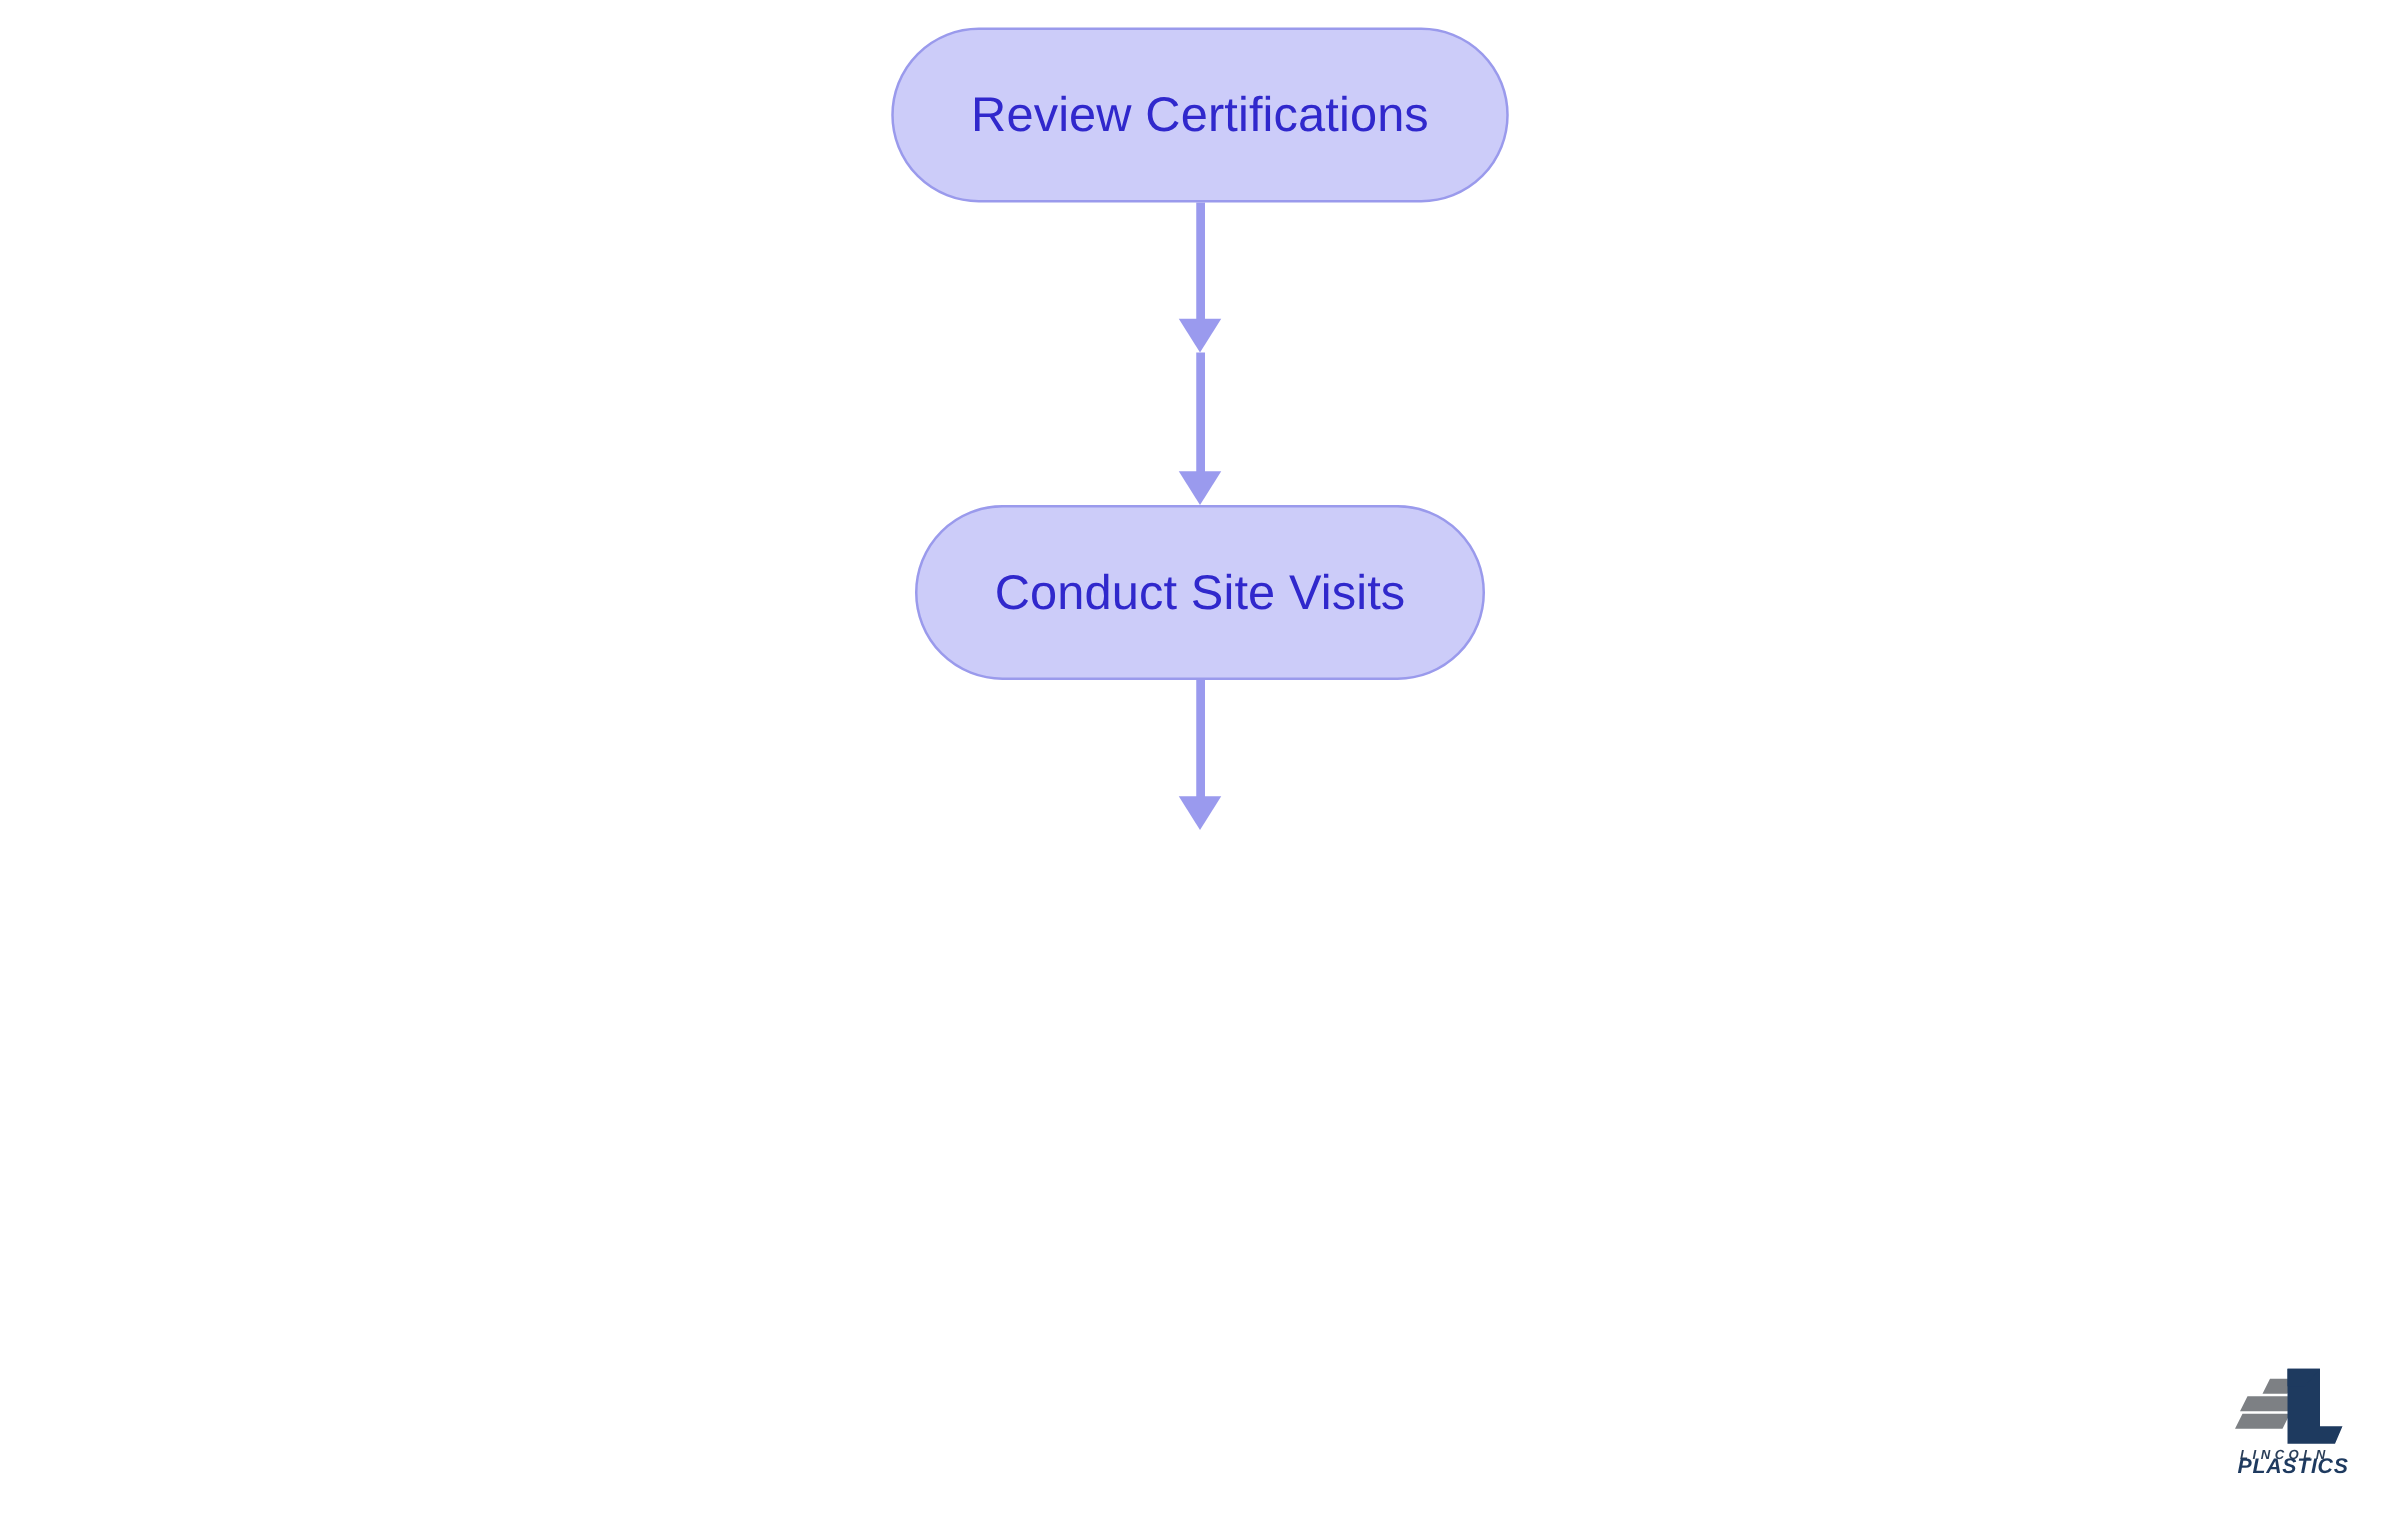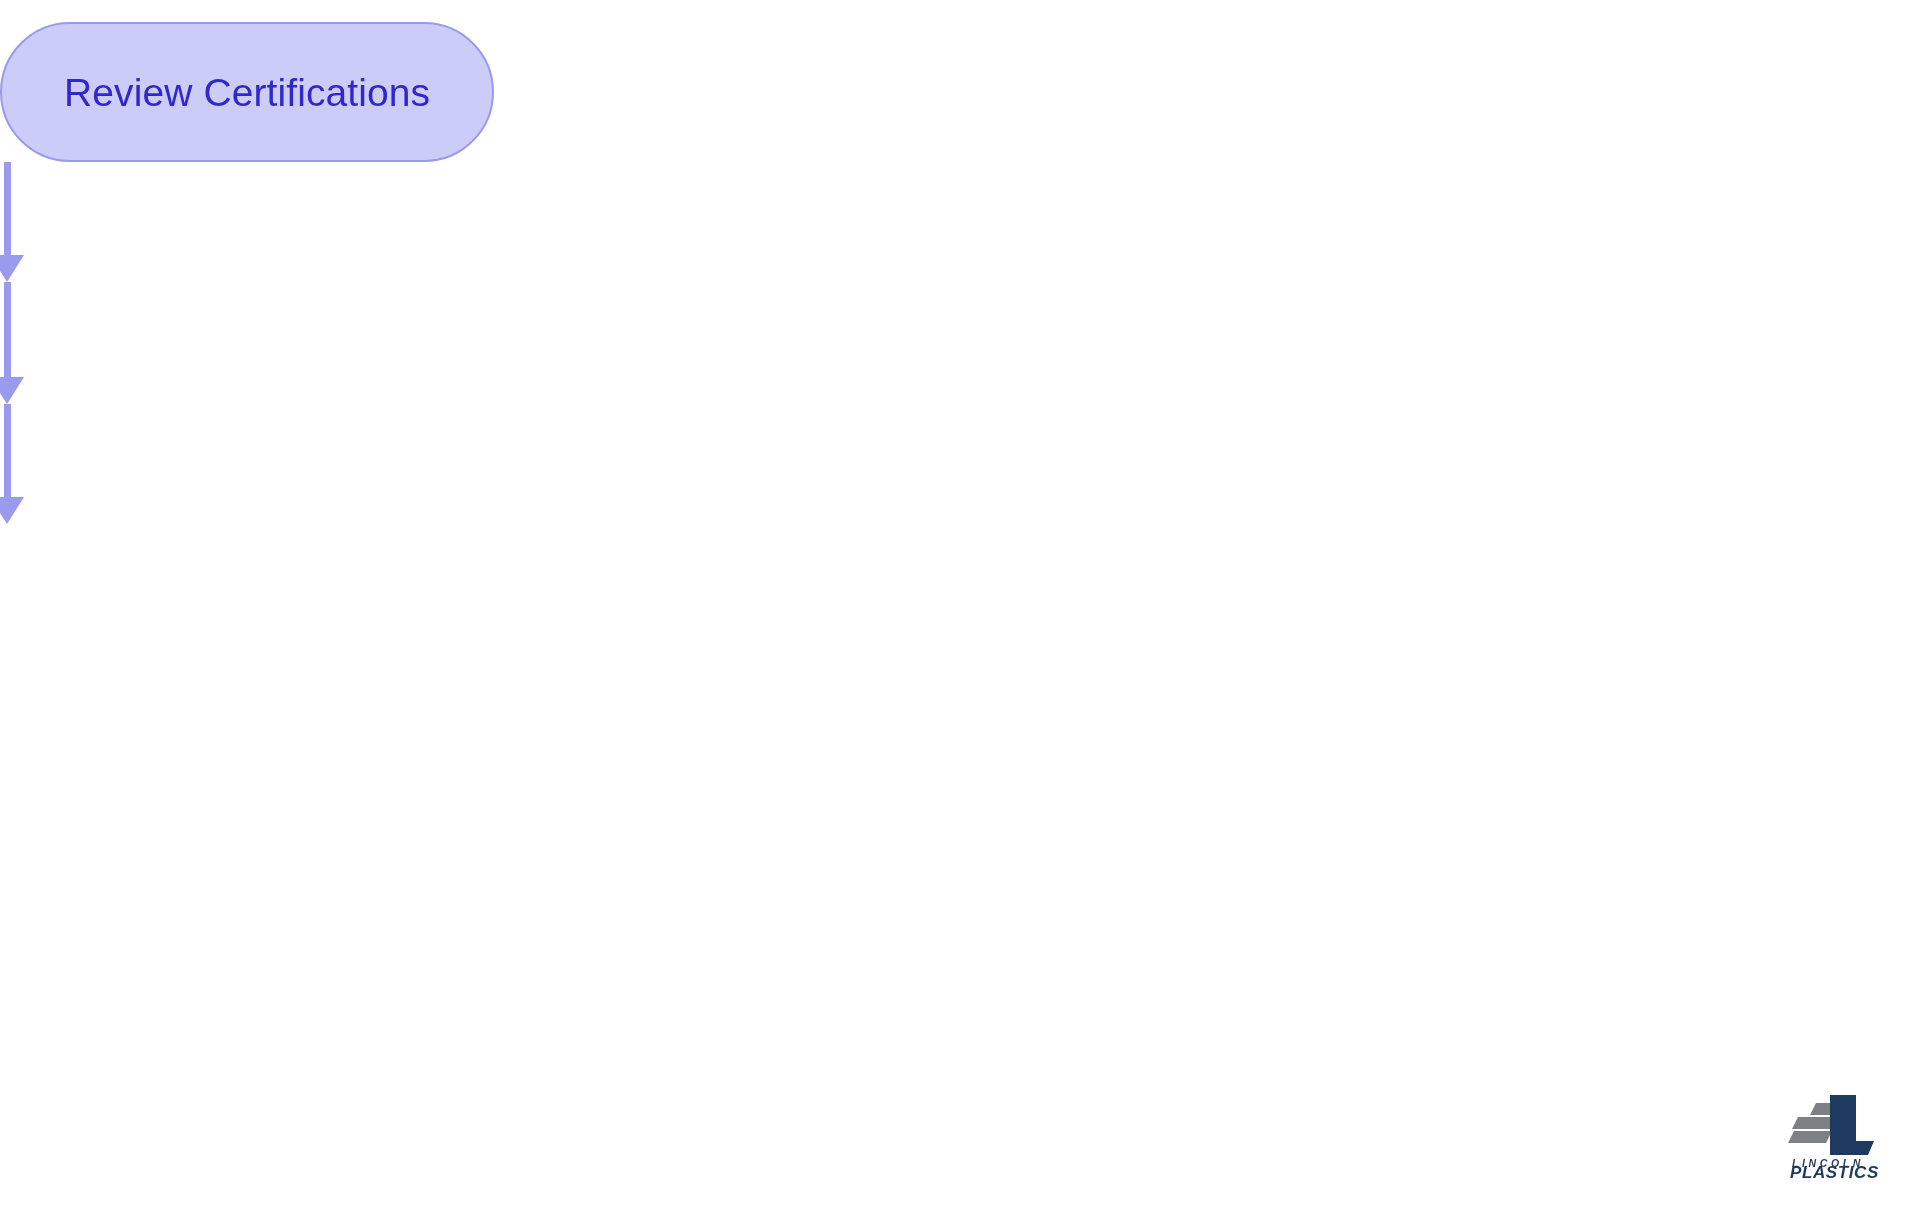--- a/index.html
+++ b/index.html
@@ -25,21 +25,21 @@
 
   
   .flow-stack {
     position: absolute;
     left: 0;
     top: 0;
     width: 1920px;
     height: 1090px;
     display: flex;
     flex-direction: column;
-    align-items: flex-start;
+    align-items: center;
     justify-content: flex-start;
     padding-top: 22px;
     box-sizing: border-box;
   }
 
   
   .node {
     position: relative;
     display: flex;
     align-items: center;
@@ -129,20 +129,23 @@
       <div class="shaft"></div>
       <div class="head"></div>
     </div>
 
 
     <div class="connector gap-b">
       <div class="shaft"></div>
       <div class="head"></div>
     </div>
 
+    <div class="node">
+      <span class="node-label">Conduct Site Visits</span>
+    </div>
 
     <div class="connector gap-c">
       <div class="shaft"></div>
       <div class="head"></div>
     </div>
 
 
   </div>
 
   <div class="logo">

